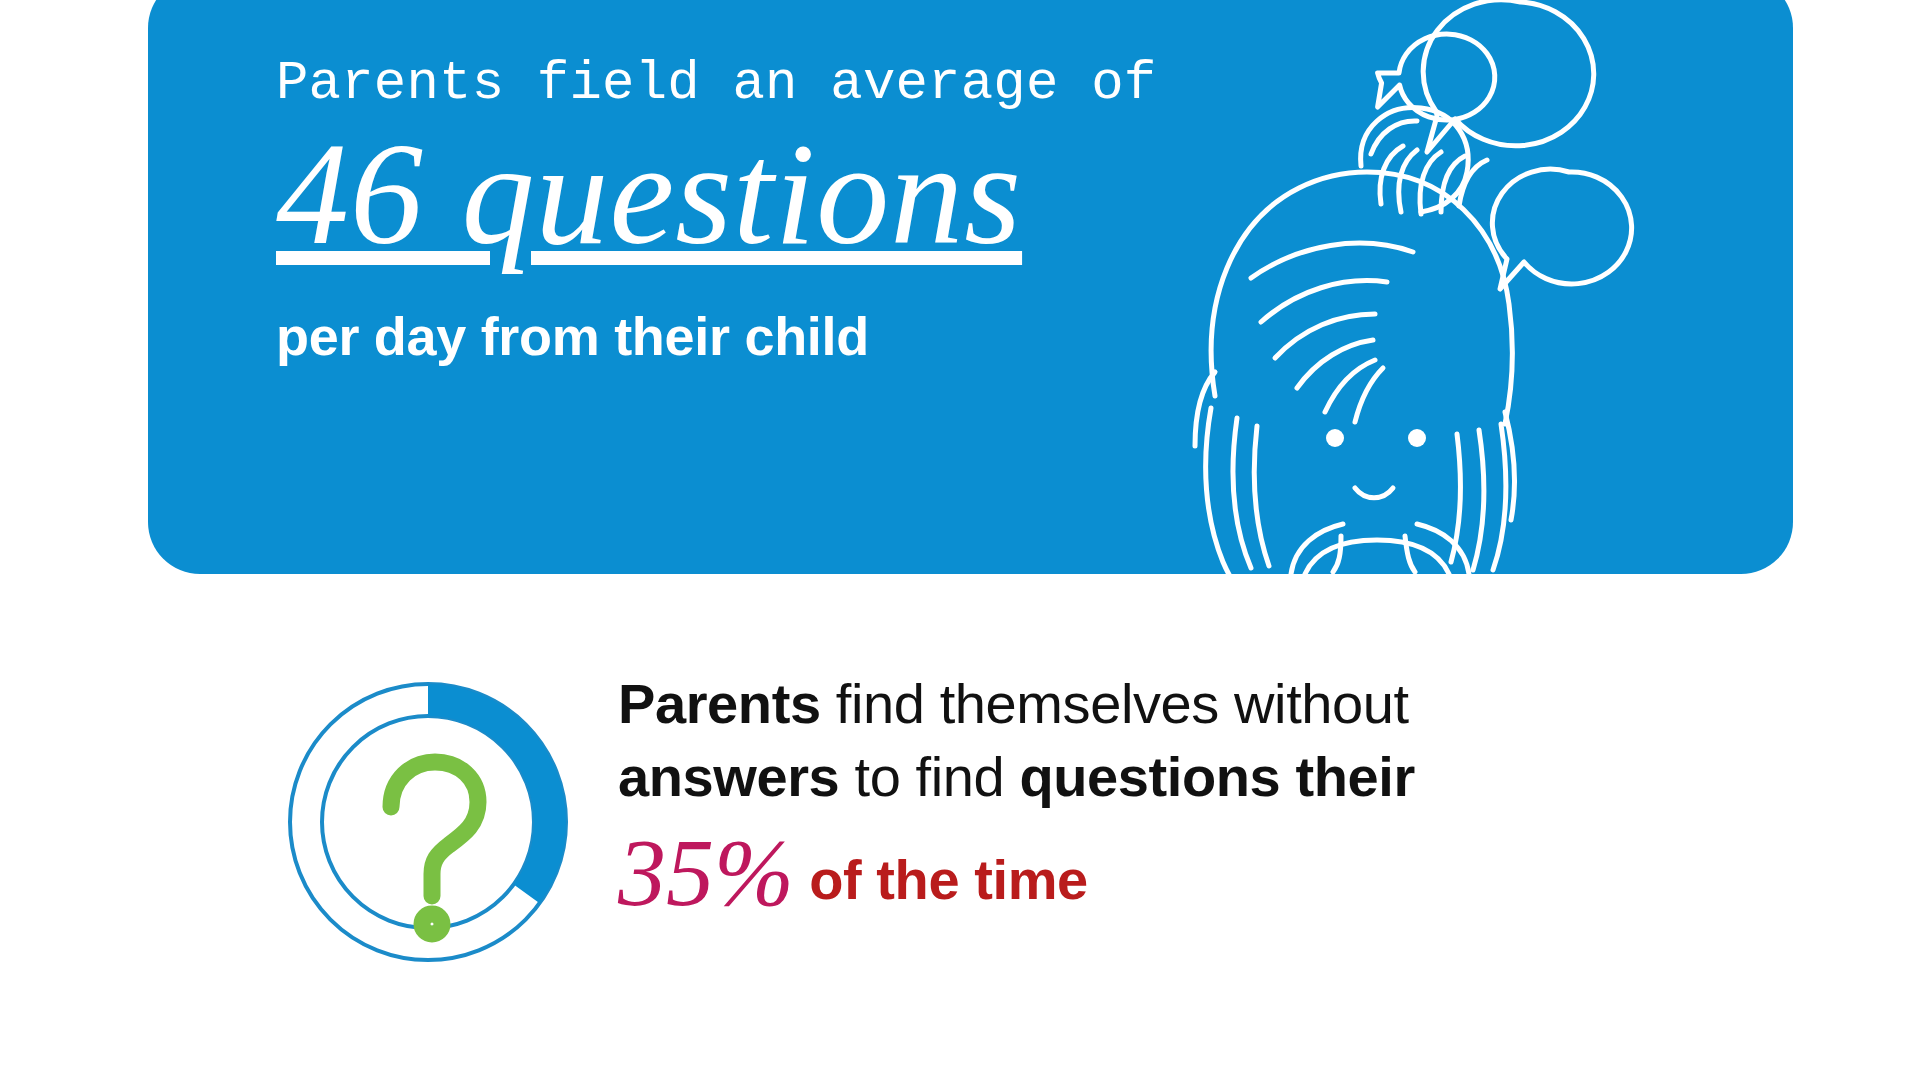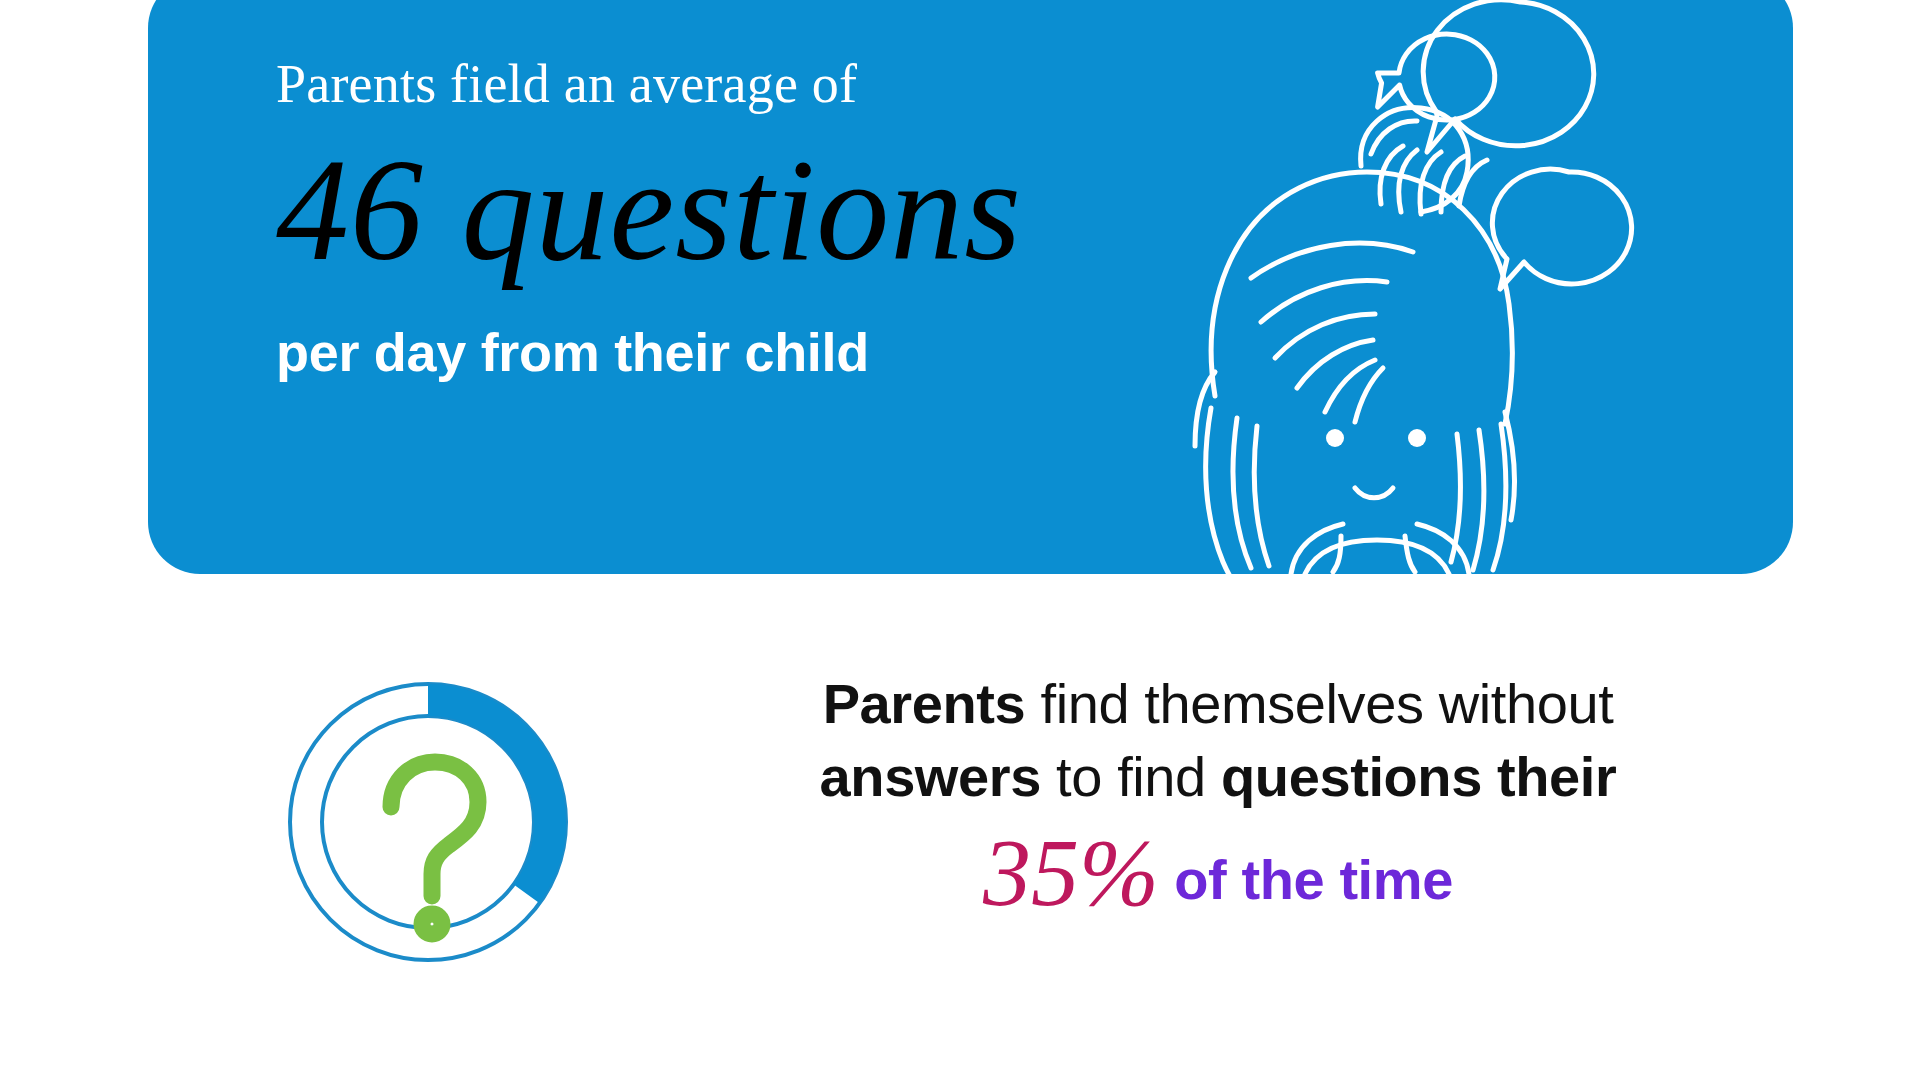--- a/index.html
+++ b/index.html
@@ -21,38 +21,39 @@
     background:#0b8ed1;
     border-radius:52px;
     overflow:hidden;
   }
   .hero-text{
     position:absolute;
     left:128px;top:80px;
     width:920px;
   }
   .hero-line1{
-    font-family:Liberation Serif, serif;
+    font-family:Liberation Mono, monospace;
     font-weight:300;
     font-size:54px;
     letter-spacing:0.2px;
     color:#ffffff;
     line-height:1.05;
     white-space:nowrap;
   }
   .hero-big{
     font-family:"Liberation Serif", serif;
     font-style:italic;
     font-weight:400;
     font-size:146px;
-    color:#000000;
+    color:#ffffff;
     line-height:1.12;
-    margin-top:16px;
+    margin-top:0;
     white-space:nowrap;
     letter-spacing:1px;
+    text-decoration:underline;
   }
   .hero-line3{
     font-family:"Liberation Sans", sans-serif;
     font-weight:700;
     font-size:54px;
     color:#ffffff;
     line-height:1.05;
     margin-top:32px;
     white-space:nowrap;
     letter-spacing:-0.3px;
@@ -83,42 +84,41 @@
     width:1200px;
   }
   .stat-line{
     font-family:"Liberation Sans", sans-serif;
     font-size:56px;
     color:#111111;
     line-height:1.30;
     font-weight:400;
     white-space:nowrap;
     letter-spacing:-0.4px;
-    text-align:center;
   }
   .stat-line .b{font-weight:700;}
   .stat-line-3{
     line-height:1.18;
     margin-top:2px;
     white-space:nowrap;
   }
   .pct{
     font-family:"Liberation Serif", serif;
     font-style:italic;
     font-weight:400;
     font-size:96px;
     color:#be185d;
     letter-spacing:0px;
     vertical-align:-6px;
   }
   .oft{
     font-family:"Liberation Sans", sans-serif;
     font-weight:700;
     font-size:56px;
-    color:#6d28d9;
+    color:#b91c1c;
     letter-spacing:-0.4px;
   }
 </style>
 </head>
 <body>
 
 <div class="stage">
 
   <div class="hero-card">
 

